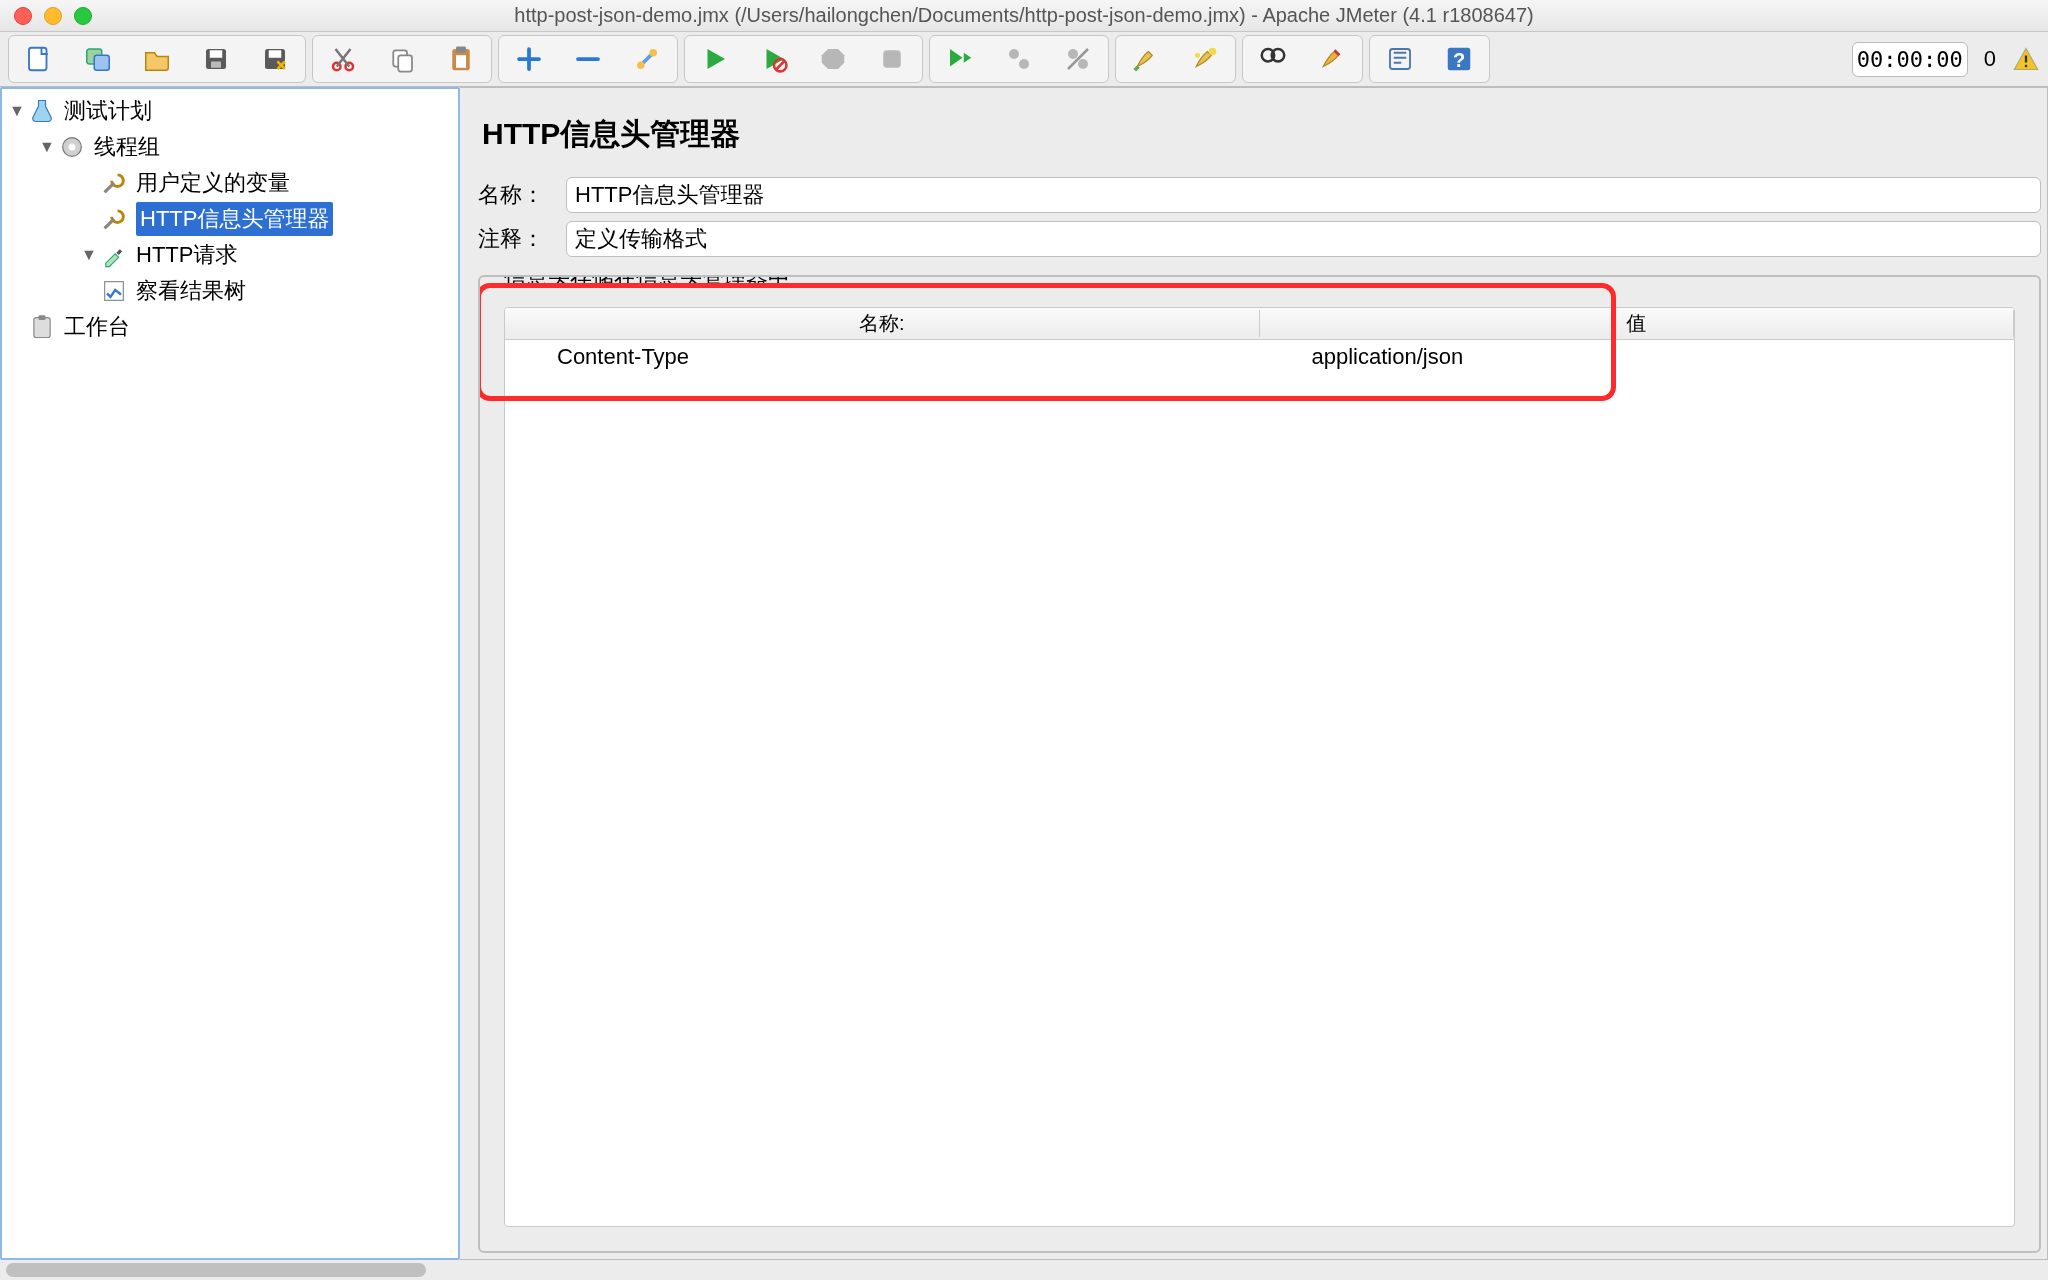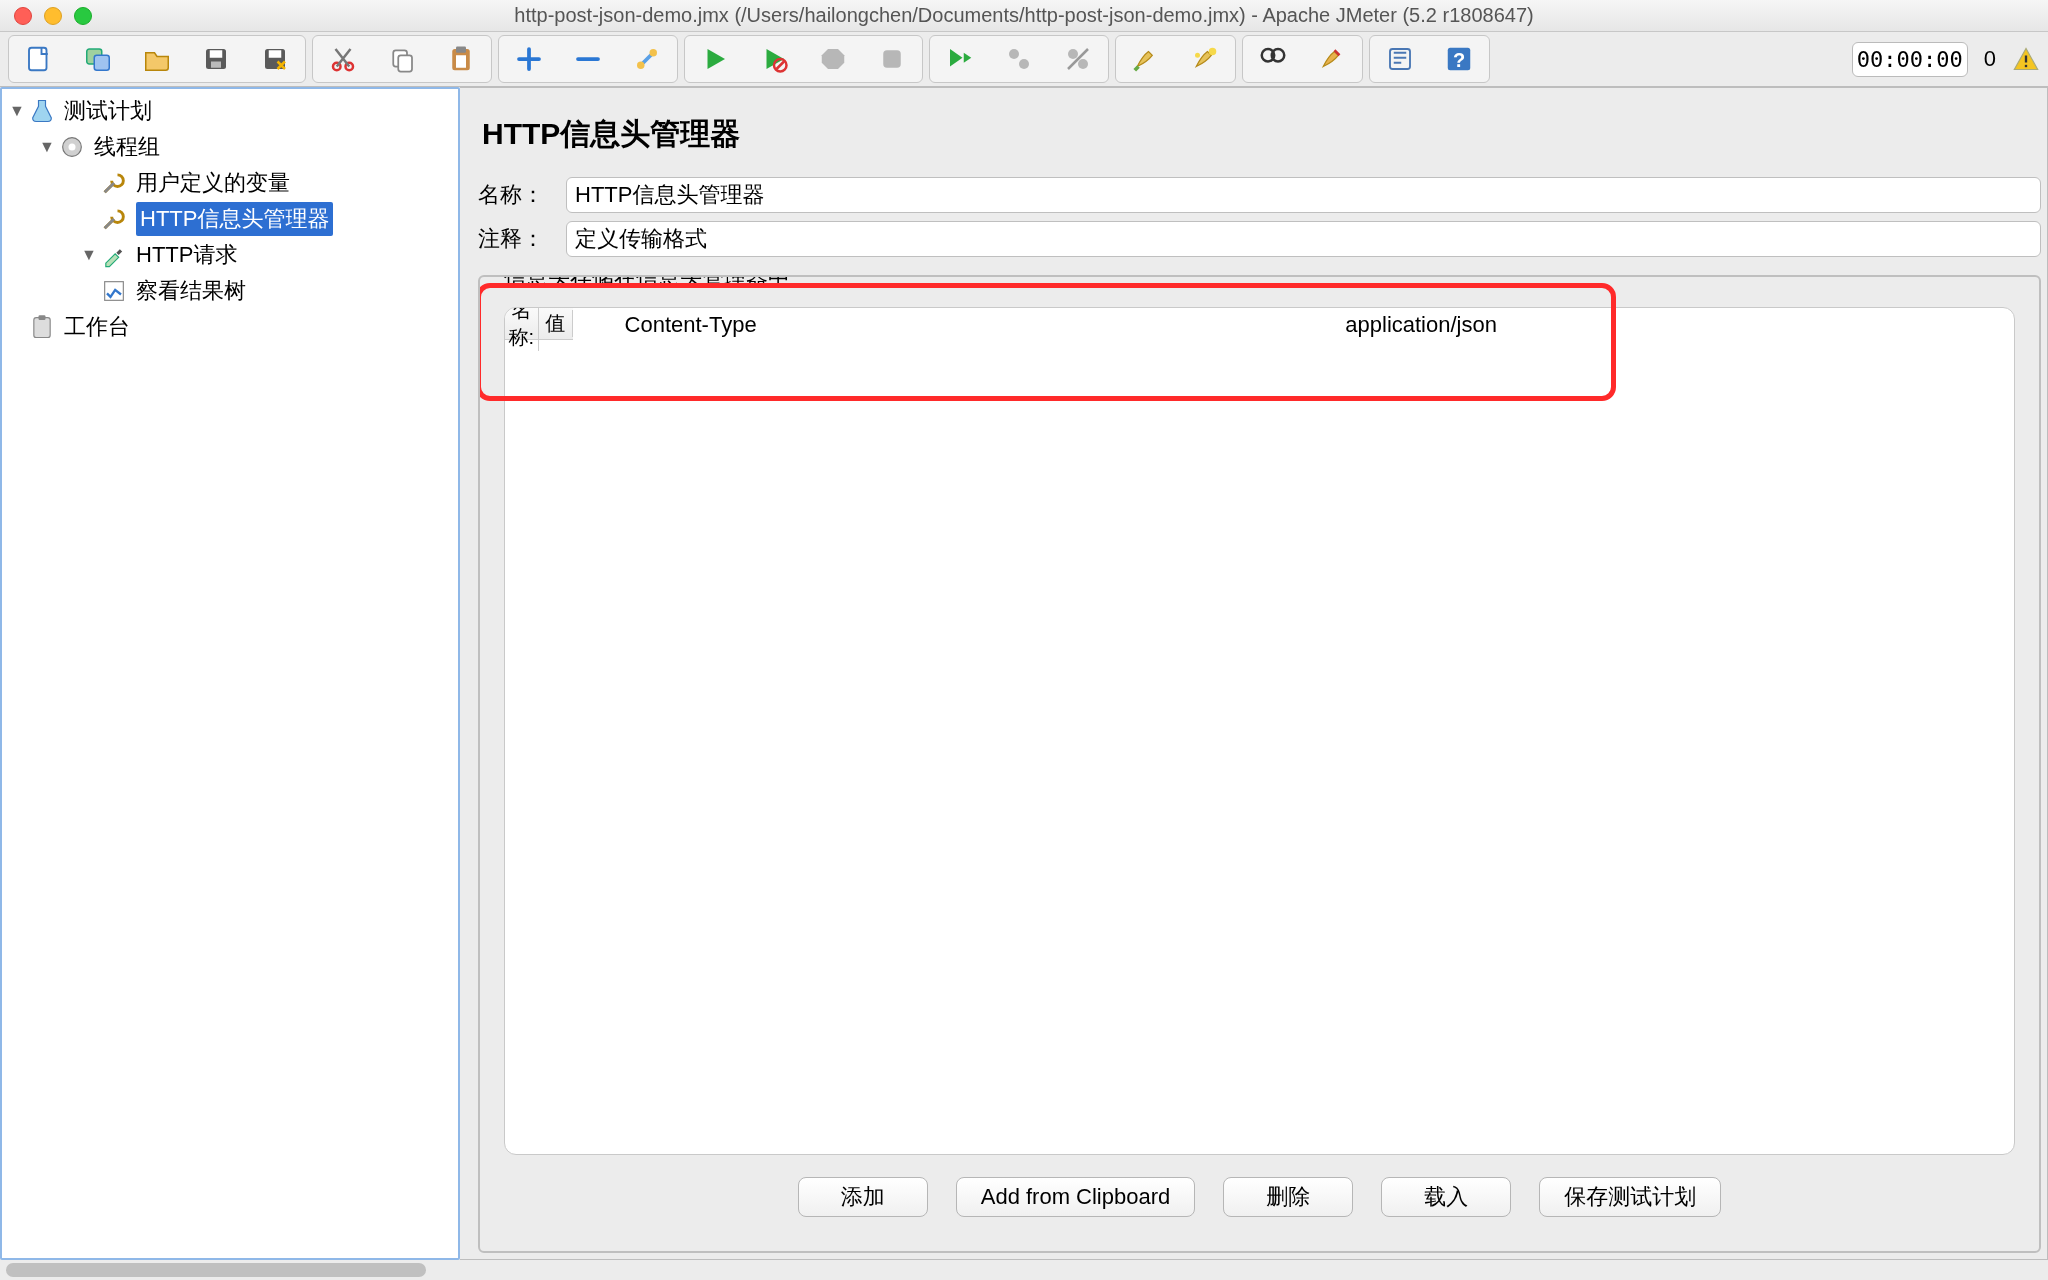--- a/index.html
+++ b/index.html
@@ -93,21 +93,21 @@
   flex:1; font-size:22px; padding:4px 8px; border:1px solid #bfbfbf; border-radius:6px; background:#fff;
 }
 
 
 .fieldset {
   border:2px solid #bfbfbf; border-radius:6px; margin-top:14px; flex:1;
   display:flex; flex-direction:column; position:relative; background:#ececec;
   padding:16px; overflow:hidden;
 }
 .fieldset-legend { position:absolute; top:-14px; left:18px; background:#ececec; padding:0 6px; font-size:22px; }
-.table-wrap{ flex:1; margin:14px 8px 8px; background:#fff; border:1px solid #c9c9c9; border-radius:12px; overflow:hidden; display:flex; flex-direction:row;}
+.table-wrap{ flex:1; margin:14px 8px 8px; background:#fff; border:1px solid #c9c9c9; border-radius:4px; overflow:hidden; display:flex; flex-direction:column;}
 .theader{display:flex; background:linear-gradient(#fafafa,#ececec); border-bottom:1px solid #ccc; height:32px; align-items:center; font-size:20px;}
 .theader .col{border-right:1px solid #ccc; text-align:center;}
 .col-name{flex:1} .col-val{flex:1}
 .trow{display:flex; height:34px; align-items:center; font-size:22px;}
 .trow .col{padding:0 8px;margin-left:44px;}
 .trow .col-name{flex:1} .trow .col-val{flex:1}
 .table-body{flex:1; overflow:auto;}
 
 
 .red-box{
@@ -130,21 +130,21 @@
 </style>
 </head>
 <body>
 
 <div class="titlebar">
   <div class="traffic">
     <div class="tl red"></div>
     <div class="tl yellow"></div>
     <div class="tl green"></div>
   </div>
-  <div class="title-text">http-post-json-demo.jmx (/Users/hailongchen/Documents/http-post-json-demo.jmx) - Apache JMeter (5.2 r1808647)</div>
+  <div class="title-text">http-post-json-demo.jmx (/Users/hailongchen/Documents/http-post-json-demo.jmx) - Apache JMeter (4.1 r1808647)</div>
 </div>
 
 <div class="toolbar">
   <div class="tgroup">
     <div class="tbtn">
         <svg viewBox="0 0 24 24">
           <rect x="4" y="3" width="14" height="18" rx="2" fill="#fff" stroke="#3a78c3" stroke-width="1.5"></rect>
           <path d="M14 3v5h5" fill="none" stroke="#3a78c3" stroke-width="1.5"></path>
         </svg>
       </div>
@@ -412,27 +412,20 @@
           </div>
           <div class="table-body">
             <div class="trow">
               <div class="col col-name">Content-Type</div>
               <div class="col col-val">application/json</div>
             </div>
           </div>
         </div>
 
         <div class="red-box" style="top:6px;left:-4px;width:1140px;height:118px;"></div>
-        <div class="button-bar">
-          <button class="jbtn">添加</button>
-          <button class="jbtn">Add from Clipboard</button>
-          <button class="jbtn">删除</button>
-          <button class="jbtn">载入</button>
-          <button class="jbtn">保存测试计划</button>
-        </div>
       </div>
     </div>
   </div>
 </div>
 
 <div class="outer-scroll">
   <div class="scroll-thumb"></div>
 </div>
 
 </body></html>

